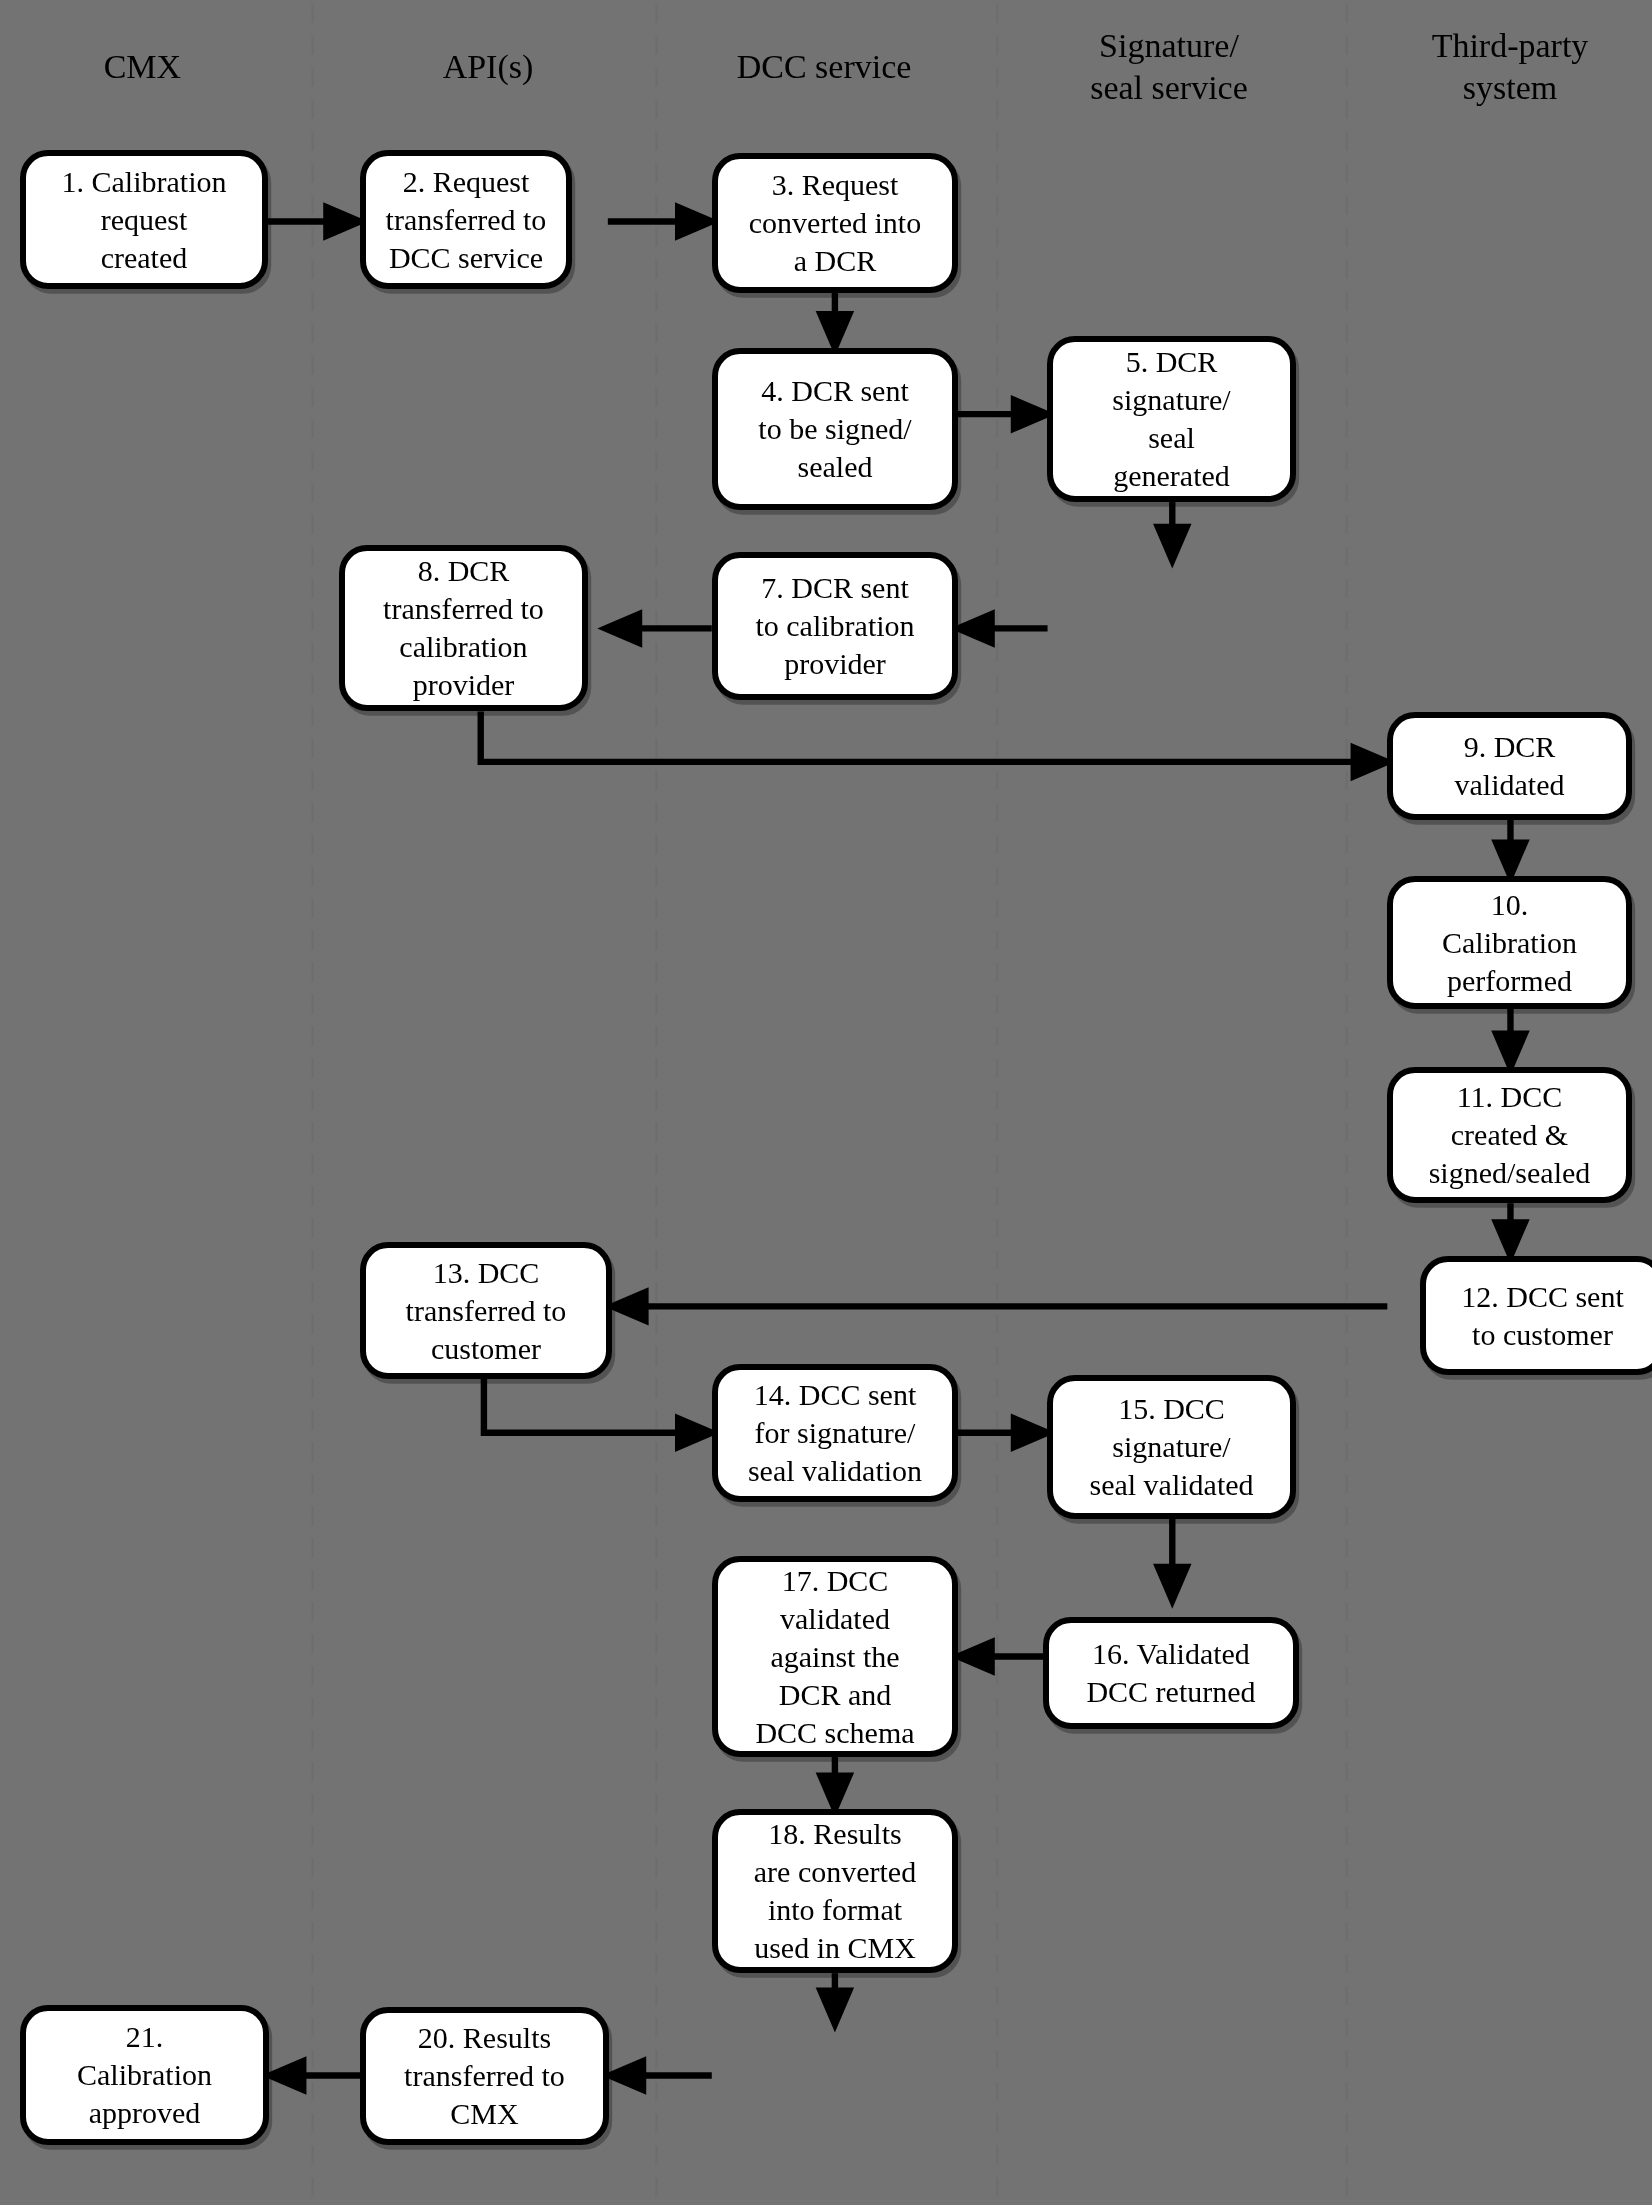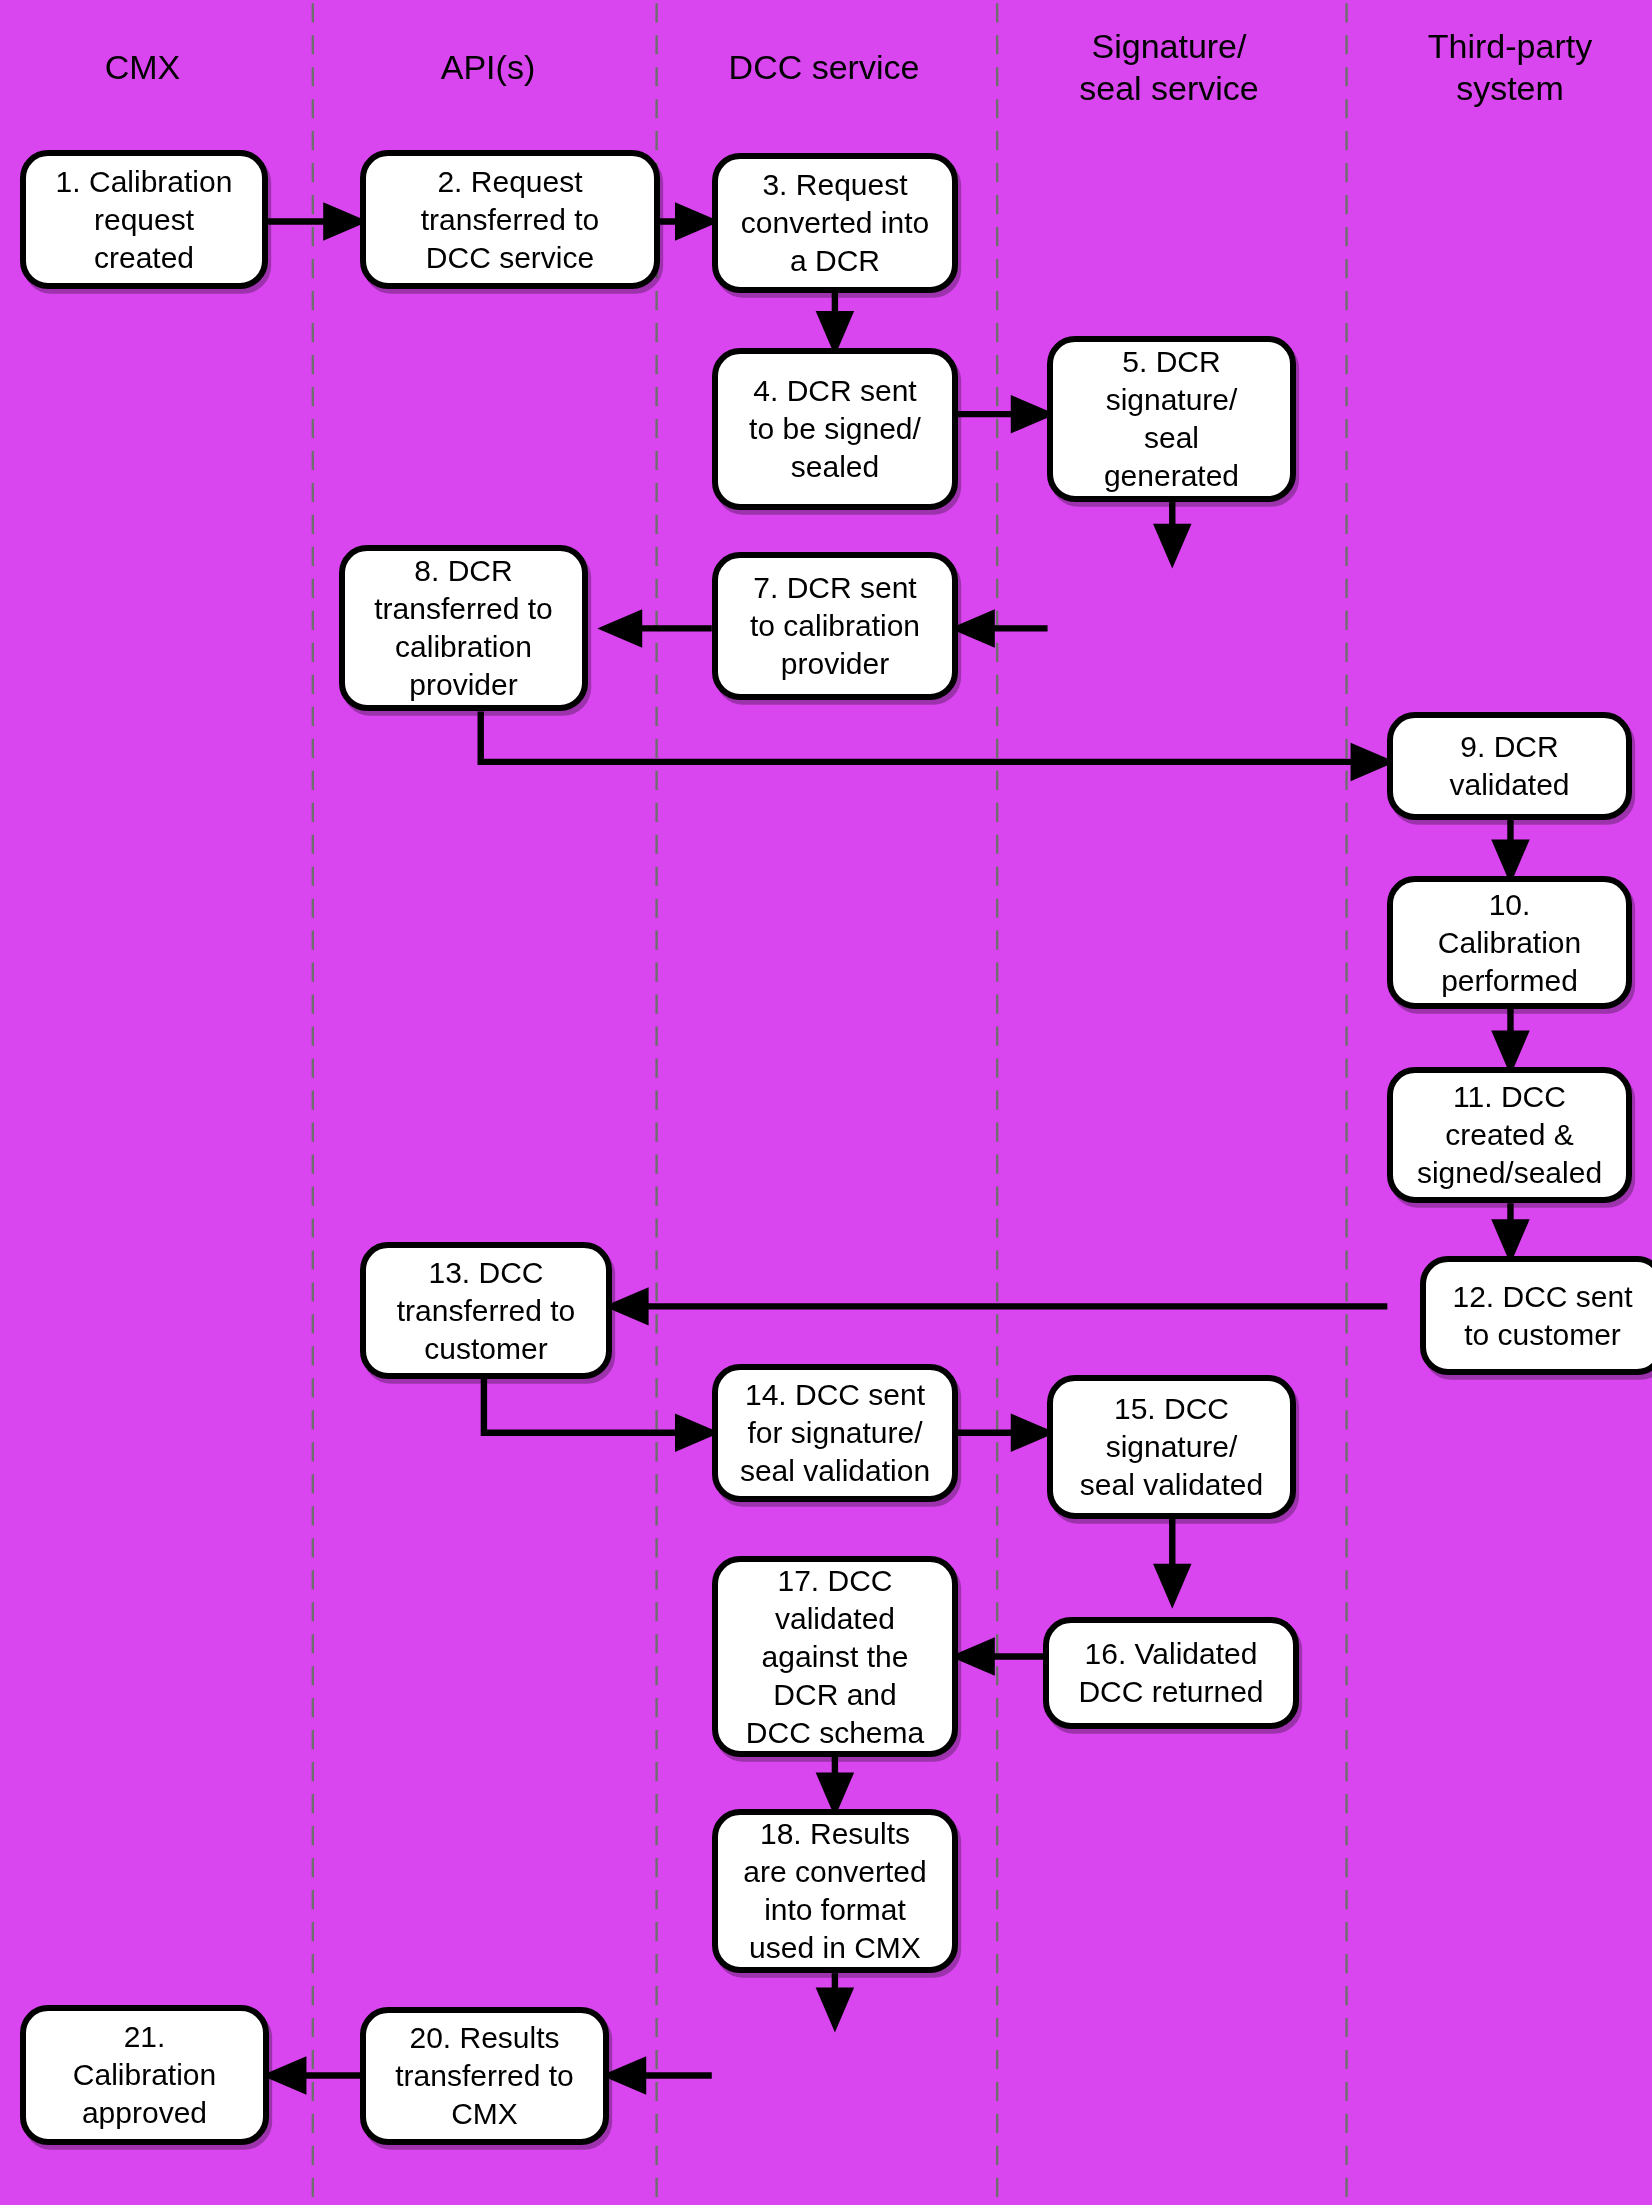--- a/index.html
+++ b/index.html
@@ -1,21 +1,21 @@
 <!DOCTYPE html>
 <html style="font-size:12.8px"><head>
 <meta charset="utf-8">
 <style>
   html,body{margin:0;padding:0;background:#ffffff;}
   .canvas{
     position:relative;
     width:1653px;
     height:2205px;
-    background:#d946ef;
-    font-family:Liberation Sans, sans-serif;
+    background:#737373;
+    font-family:Liberation Serif, serif;
     color:#000;
     overflow:hidden;
   }
   svg.wires{position:absolute;left:0;top:0;}
   .lane-header{
     position:absolute;
     top:19px;
     width:288px;
     height:96px;
     display:flex;
@@ -146,21 +146,21 @@
   <div class="lane-header" style="left:344px">API(s)</div>
   <div class="lane-header" style="left:680px">DCC service</div>
   <div class="lane-header" style="left:1025px">Signature/
 seal service</div>
   <div class="lane-header" style="left:1366px">Third-party
 system</div>
 
   <div class="box" style="left:20px;  top:150px;  width:248px; height:139px">1. Calibration
 request
 created</div>
-  <div class="box" style="left:360px; top:150px;  width:300px; height:139px">2. Request
+  <div class="box" style="left:360px; top:150px;  width:212px; height:139px">2. Request
 transferred to
 DCC service</div>
   <div class="box" style="left:712px; top:153px;  width:246px; height:140px">3. Request
 converted into
 a DCR</div>
   <div class="box" style="left:712px; top:348px;  width:246px; height:162px">4. DCR sent
 to be signed/
 sealed</div>
   <div class="box" style="left:1047px;top:336px;  width:249px; height:166px">5. DCR
 signature/

